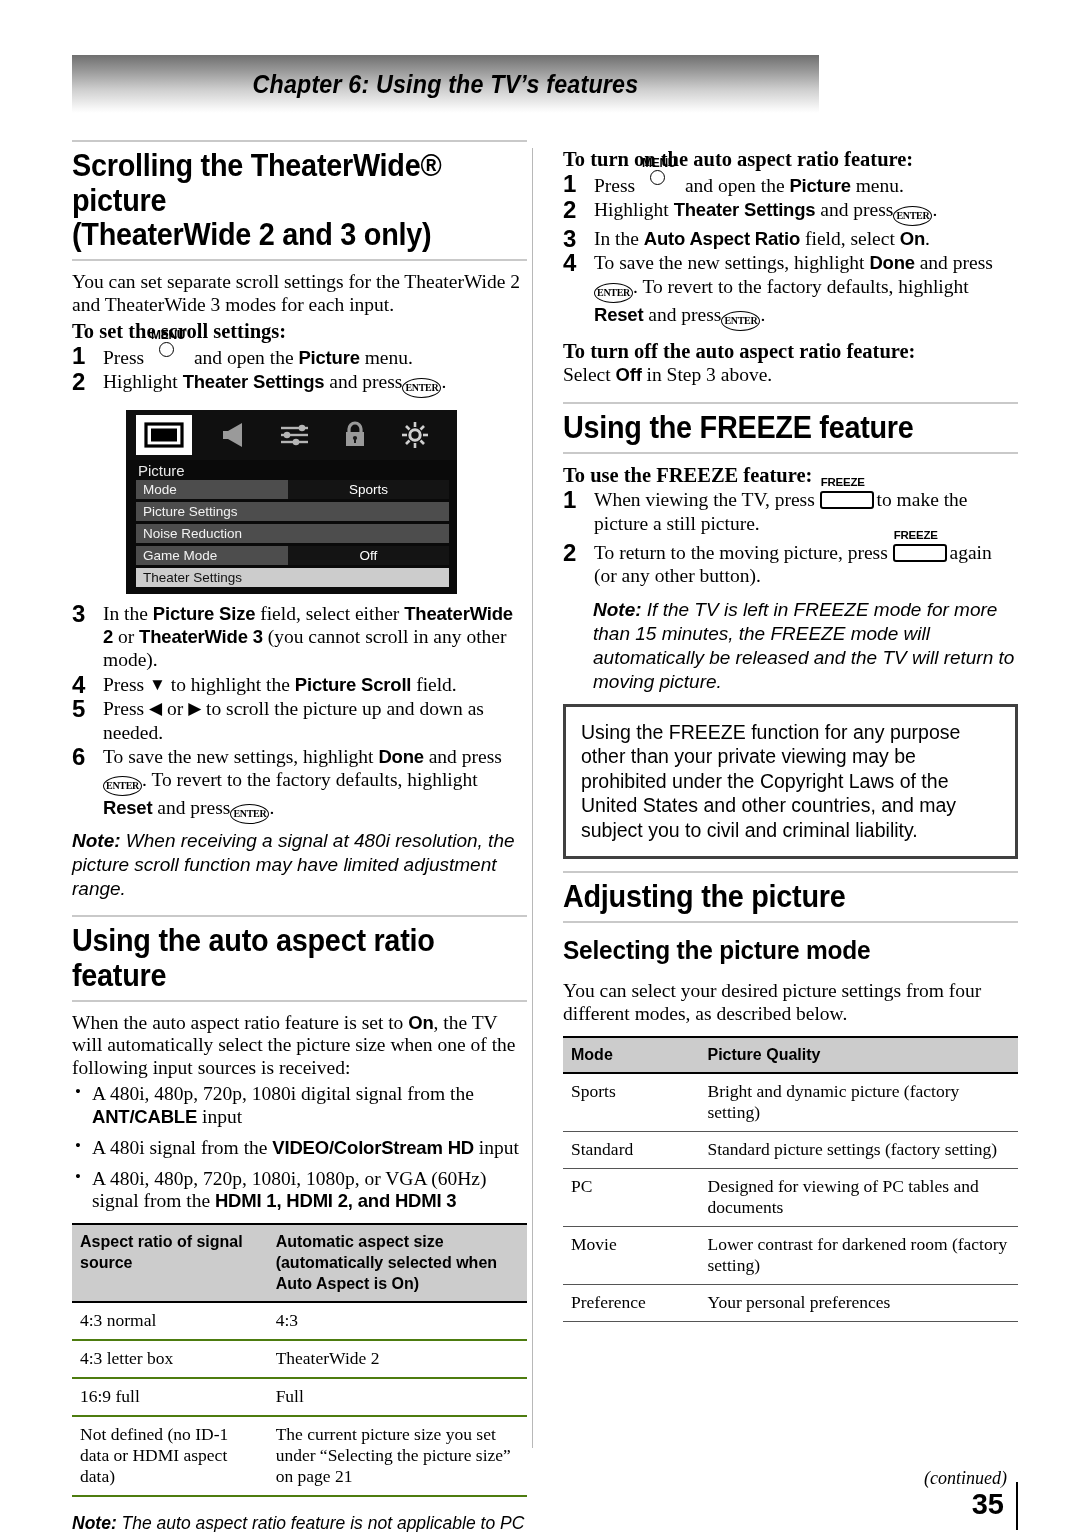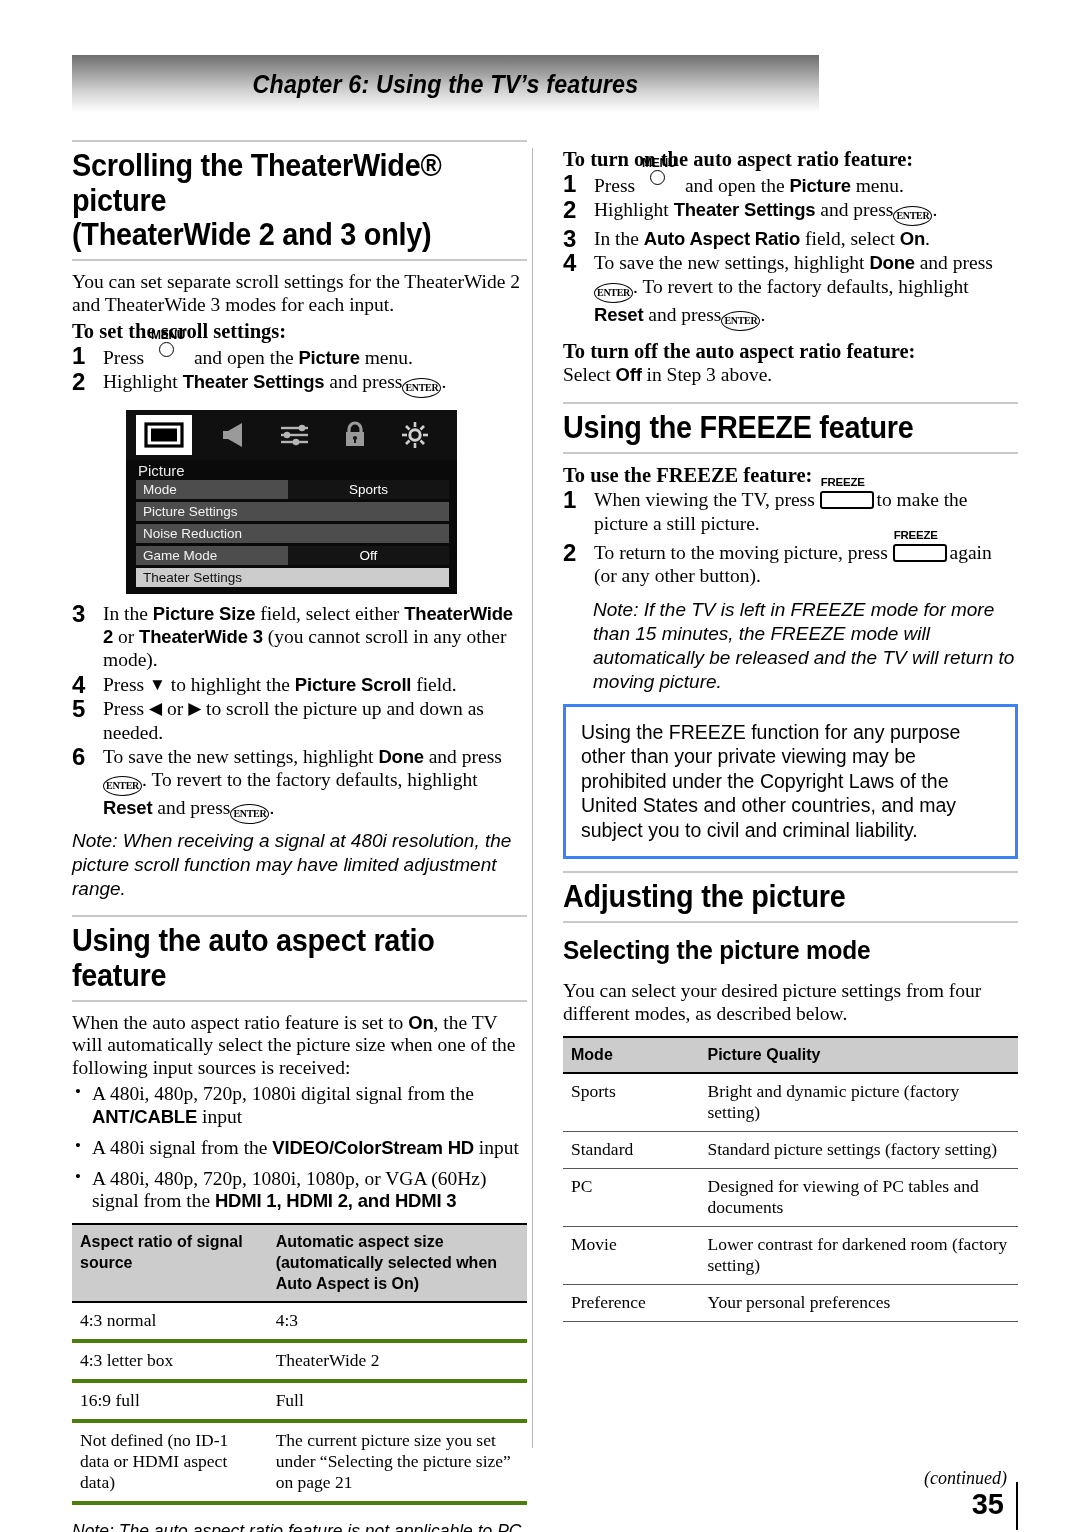--- a/index.html
+++ b/index.html
@@ -153,21 +153,21 @@
 
   
   .note {
     font-family: "Liberation Sans", "DejaVu Sans", sans-serif;
     font-style: italic;
     font-size: 19px;
     line-height: 1.26;
     margin: 5px 0 0 0;
   }
   .note b {
-    font-weight: normal;
+    font-weight: bold;
     font-style: italic;
   }
   .note-small {
     font-size: 17.5px;
     line-height: 1.25;
   }
 
   
   .btn-menu {
     display: inline-block;
@@ -286,21 +286,21 @@
     height: 19px;
     line-height: 19px;
     color: #ffffff;
     text-align: center;
     background: #141414;
   }
   .tv-row.hl .lbl { background: #cccccc; color: #111; }
 
   
   .warnbox {
-    border: 3px solid #3b82f6;
+    border: 3px solid #404040;
     padding: 13px 15px 14px 15px;
     margin: 10px 0 4px 0;
     font-family: "Liberation Sans", "DejaVu Sans", sans-serif;
     font-size: 19.5px;
     line-height: 1.26;
   }
 
   
   table.dt {
     width: 100%;
@@ -316,21 +316,21 @@
     text-align: left;
     padding: 6px 8px 7px 8px;
     line-height: 1.32;
     border-top: 2px solid #000;
     border-bottom: 2px solid #000;
     vertical-align: top;
   }
   table.dt td {
     padding: 7px 8px 8px 8px;
     line-height: 1.2;
-    border-bottom: 4px solid #4d7c0f;
+    border-bottom: 2px solid #4d7c0f;
     vertical-align: top;
   }
   table.dt.light td { border-bottom: 1.6px solid #555; }
   .col-a { width: 43%; }
   .col-b { width: 57%; }
 
   
   .continued {
     position: absolute;
     right: 73px;

